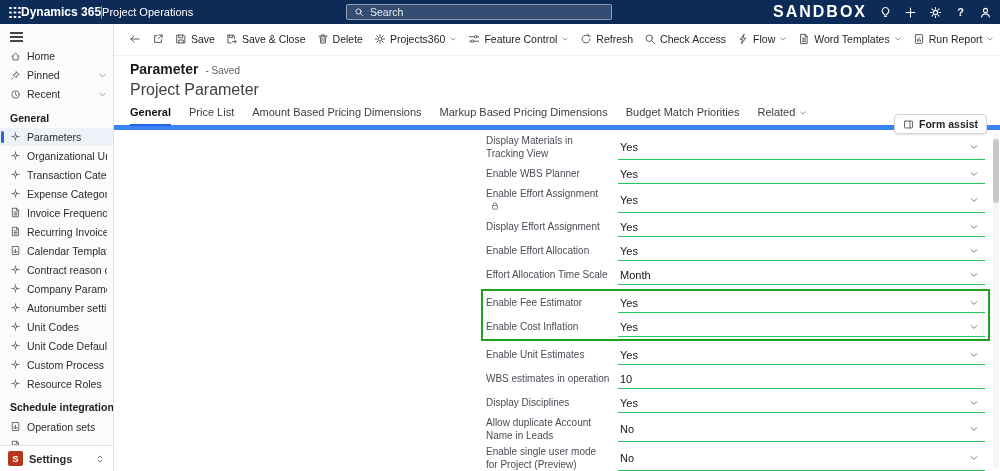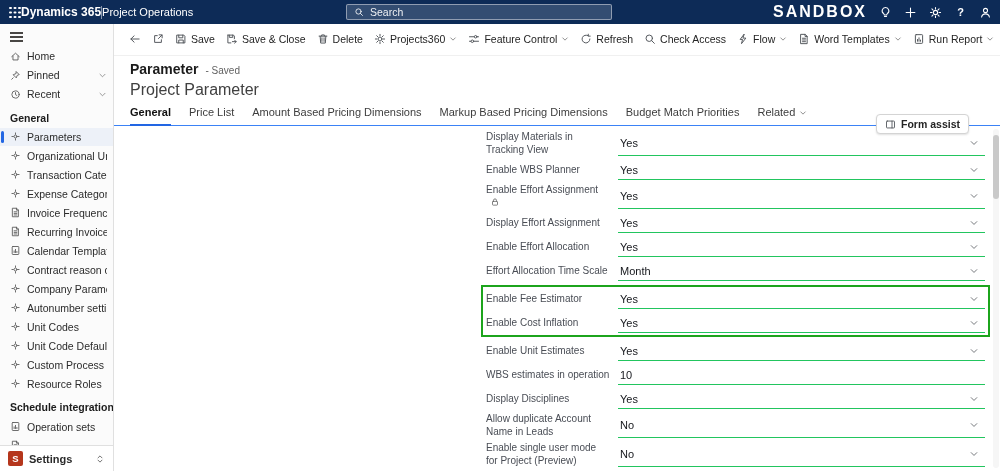--- a/index.html
+++ b/index.html
@@ -52,31 +52,31 @@
 
   
   .main { flex:1; min-width:0; display:flex; flex-direction:column; position:relative; background:#fff; }
 
   .cmdbar { height:32px; display:flex; align-items:flex-end; padding:0 10px 7px; gap:1px; border-bottom:1px solid #f0f0f0; overflow:hidden; }
   .cmd { display:flex; align-items:center; gap:4px; padding:3px 5px; border:none; background:none; font:inherit; font-size:10.5px; color:#242424; cursor:pointer; border-radius:3px; white-space:nowrap; }
   .cmd .ic { width:12px; height:12px; color:#52565c; }
   .caret { width:8px; height:8px; color:#555; }
   .caret svg { width:8px; height:8px; }
 
-  .pagehead { padding:5px 16px 0; border-bottom:1px solid #3b82f6; background:#fff; }
+  .pagehead { padding:5px 16px 0; border-bottom:5px solid #3b82f6; background:#fff; }
   .title-row { display:flex; align-items:baseline; gap:7px; }
   .title { font-size:14px; font-weight:700; color:#1b1b1b; }
   .status { font-size:10px; color:#616161; }
   .subtitle { font-size:16px; color:#404040; margin-top:4px; }
   .tabs { display:flex; gap:18px; margin-top:7px; font-size:11px; color:#3d3d3d; align-items:flex-end; }
   .tab { padding-bottom:6px; cursor:pointer; display:flex; gap:4px; align-items:center; white-space:nowrap; border-bottom:2px solid transparent; margin-bottom:-1px; }
   .tab.active { font-weight:700; color:#111; border-bottom-color:#2266E3; }
   .tab .caret { margin-top:1px; }
 
-  .form-assist { position:absolute; top:90px; right:31px; z-index:4; display:flex; align-items:center; gap:5px; background:#fff;
+  .form-assist { position:absolute; top:90px; right:13px; z-index:4; display:flex; align-items:center; gap:5px; background:#fff;
     border:1px solid #d4d4d4; border-radius:4px; padding:3px 8px; font:inherit; font-size:10.5px; font-weight:600; color:#242424;
     box-shadow:0 1px 2px rgba(0,0,0,.12); cursor:pointer; }
   .form-assist .ic { width:11px; height:11px; color:#52565c; }
 
   .formarea { flex:1; display:flex; overflow:hidden; position:relative; }
   .leftcol { width:372px; flex:none; }
   .rightcol { flex:1; min-width:0; padding:3px 15px 0 0; }
   .frow { display:flex; align-items:center; min-height:24px; padding:2px 0; }
   .flabel { flex:none; width:132px; padding-right:8px; font-size:10px; color:#494d55; line-height:1.25; }
   .lock { display:inline-block; width:10px; height:10px; color:#666; margin-left:4px; vertical-align:-1px; }

